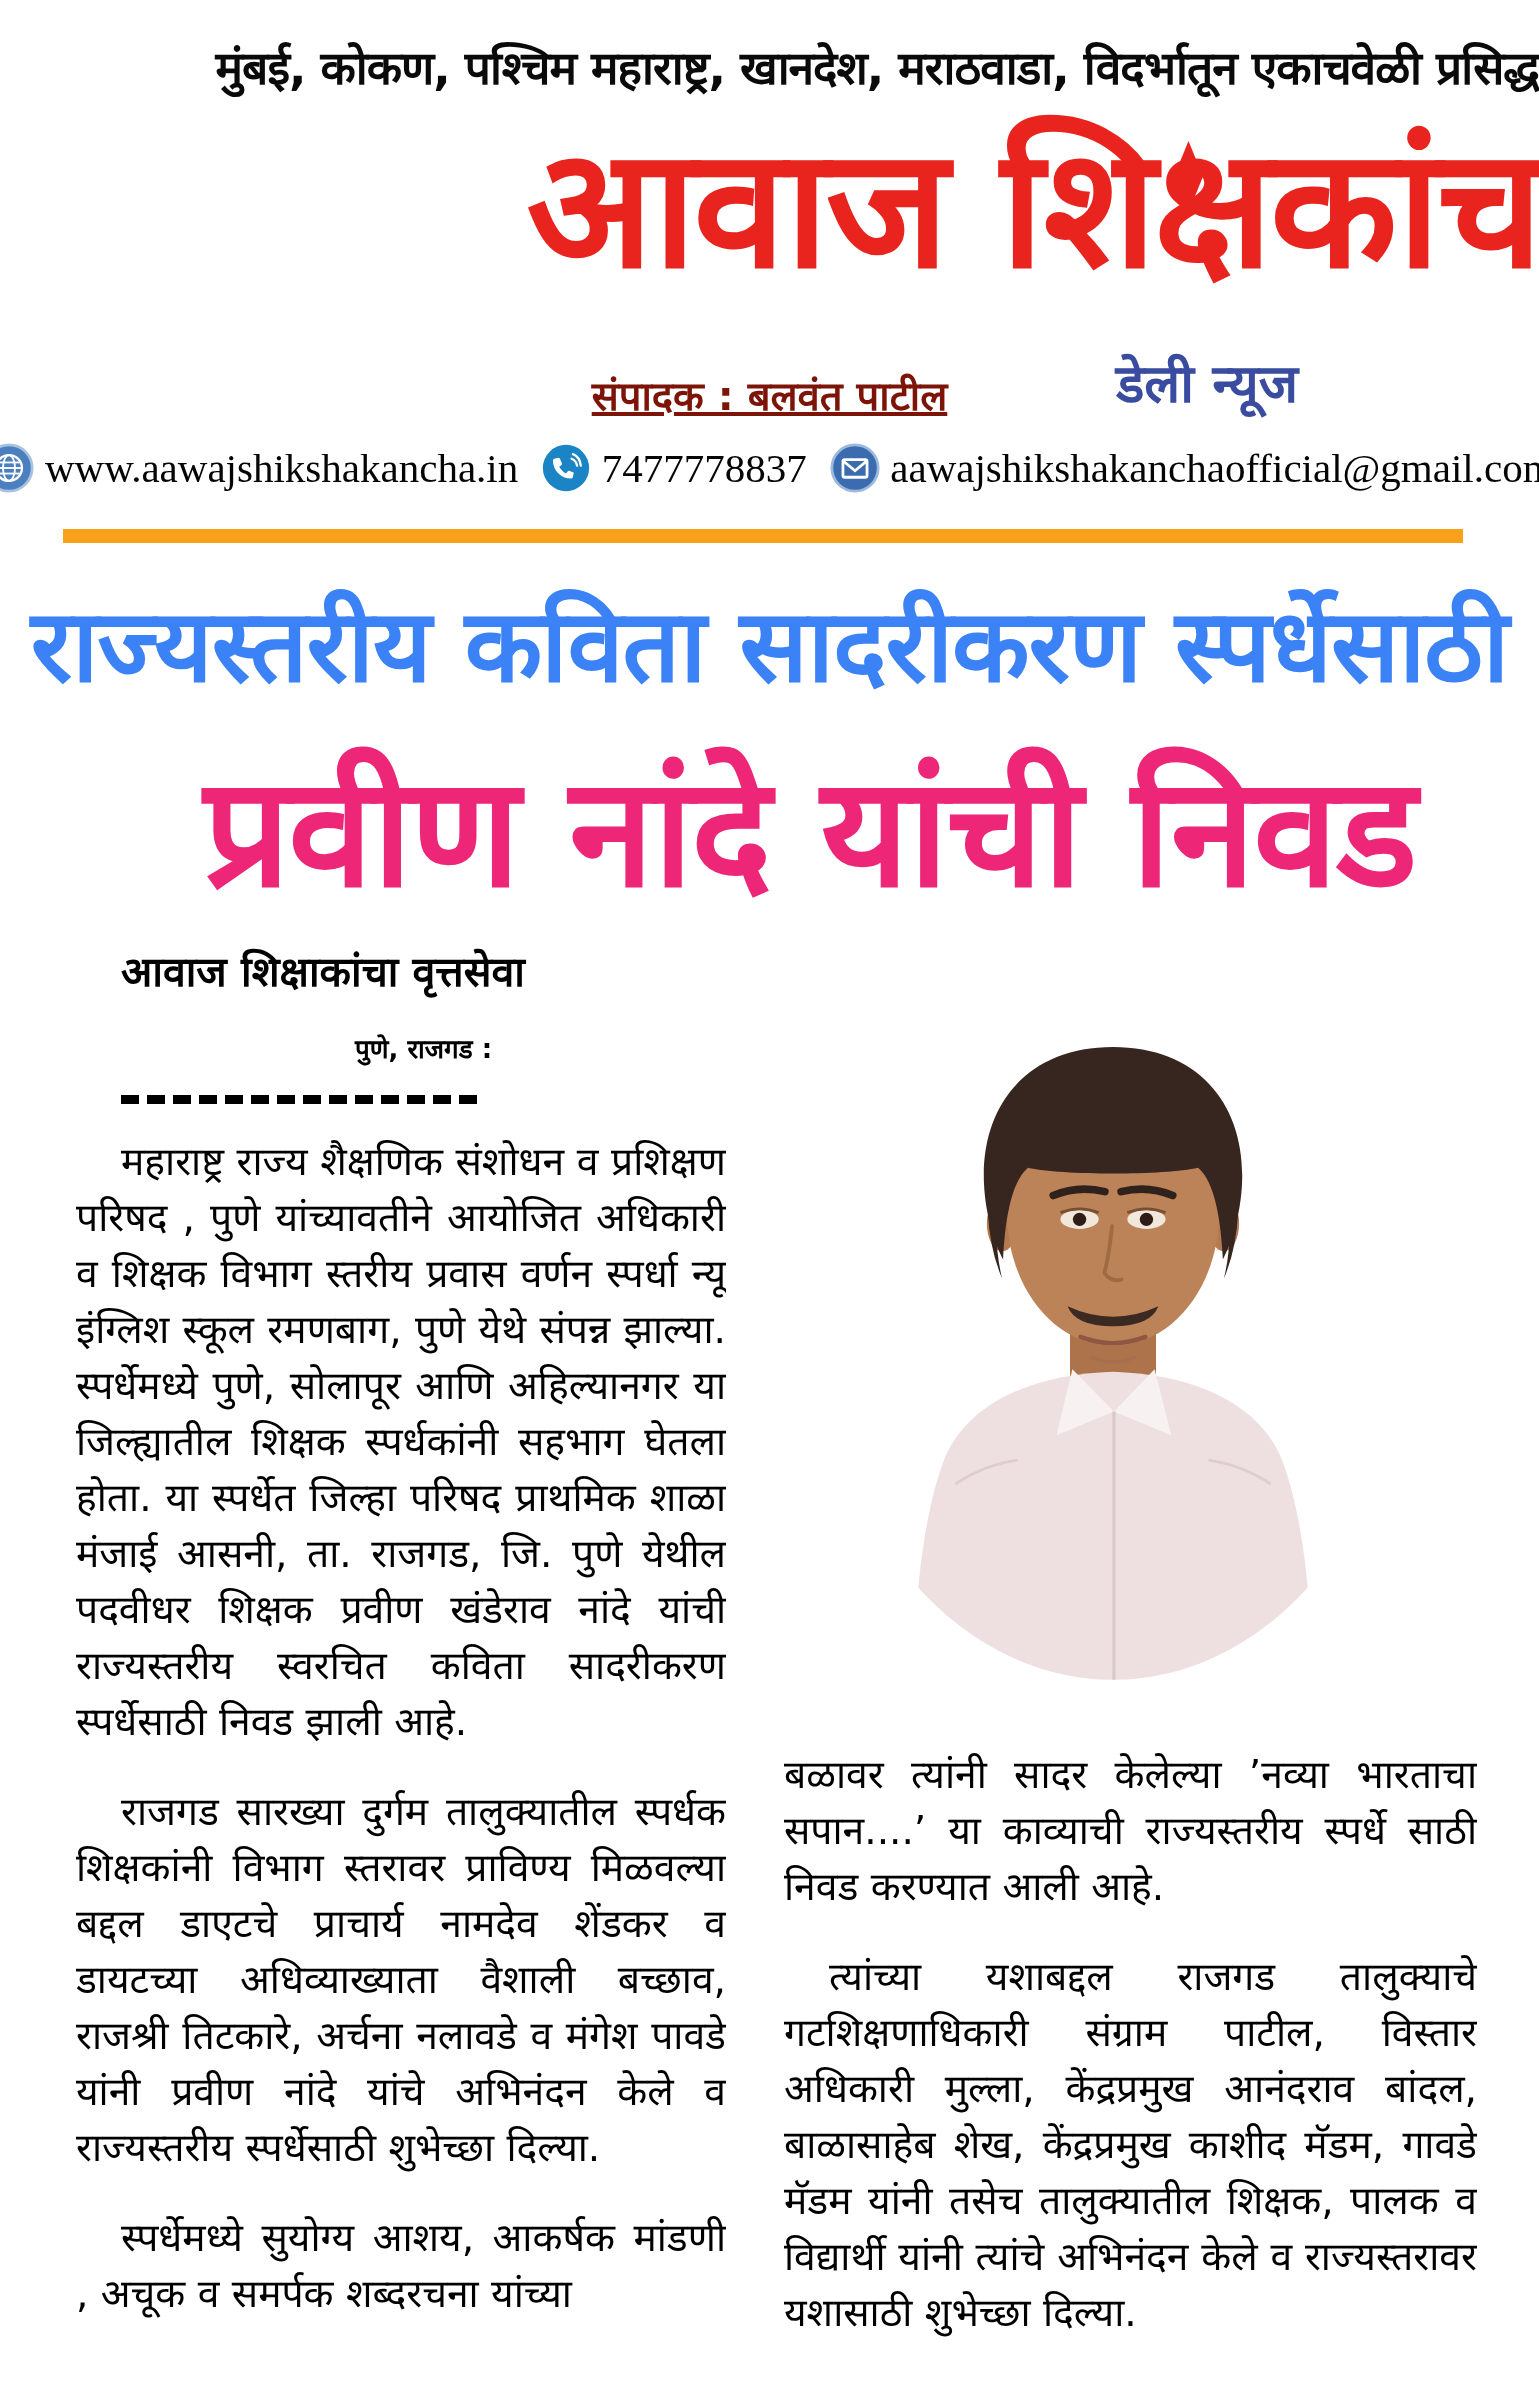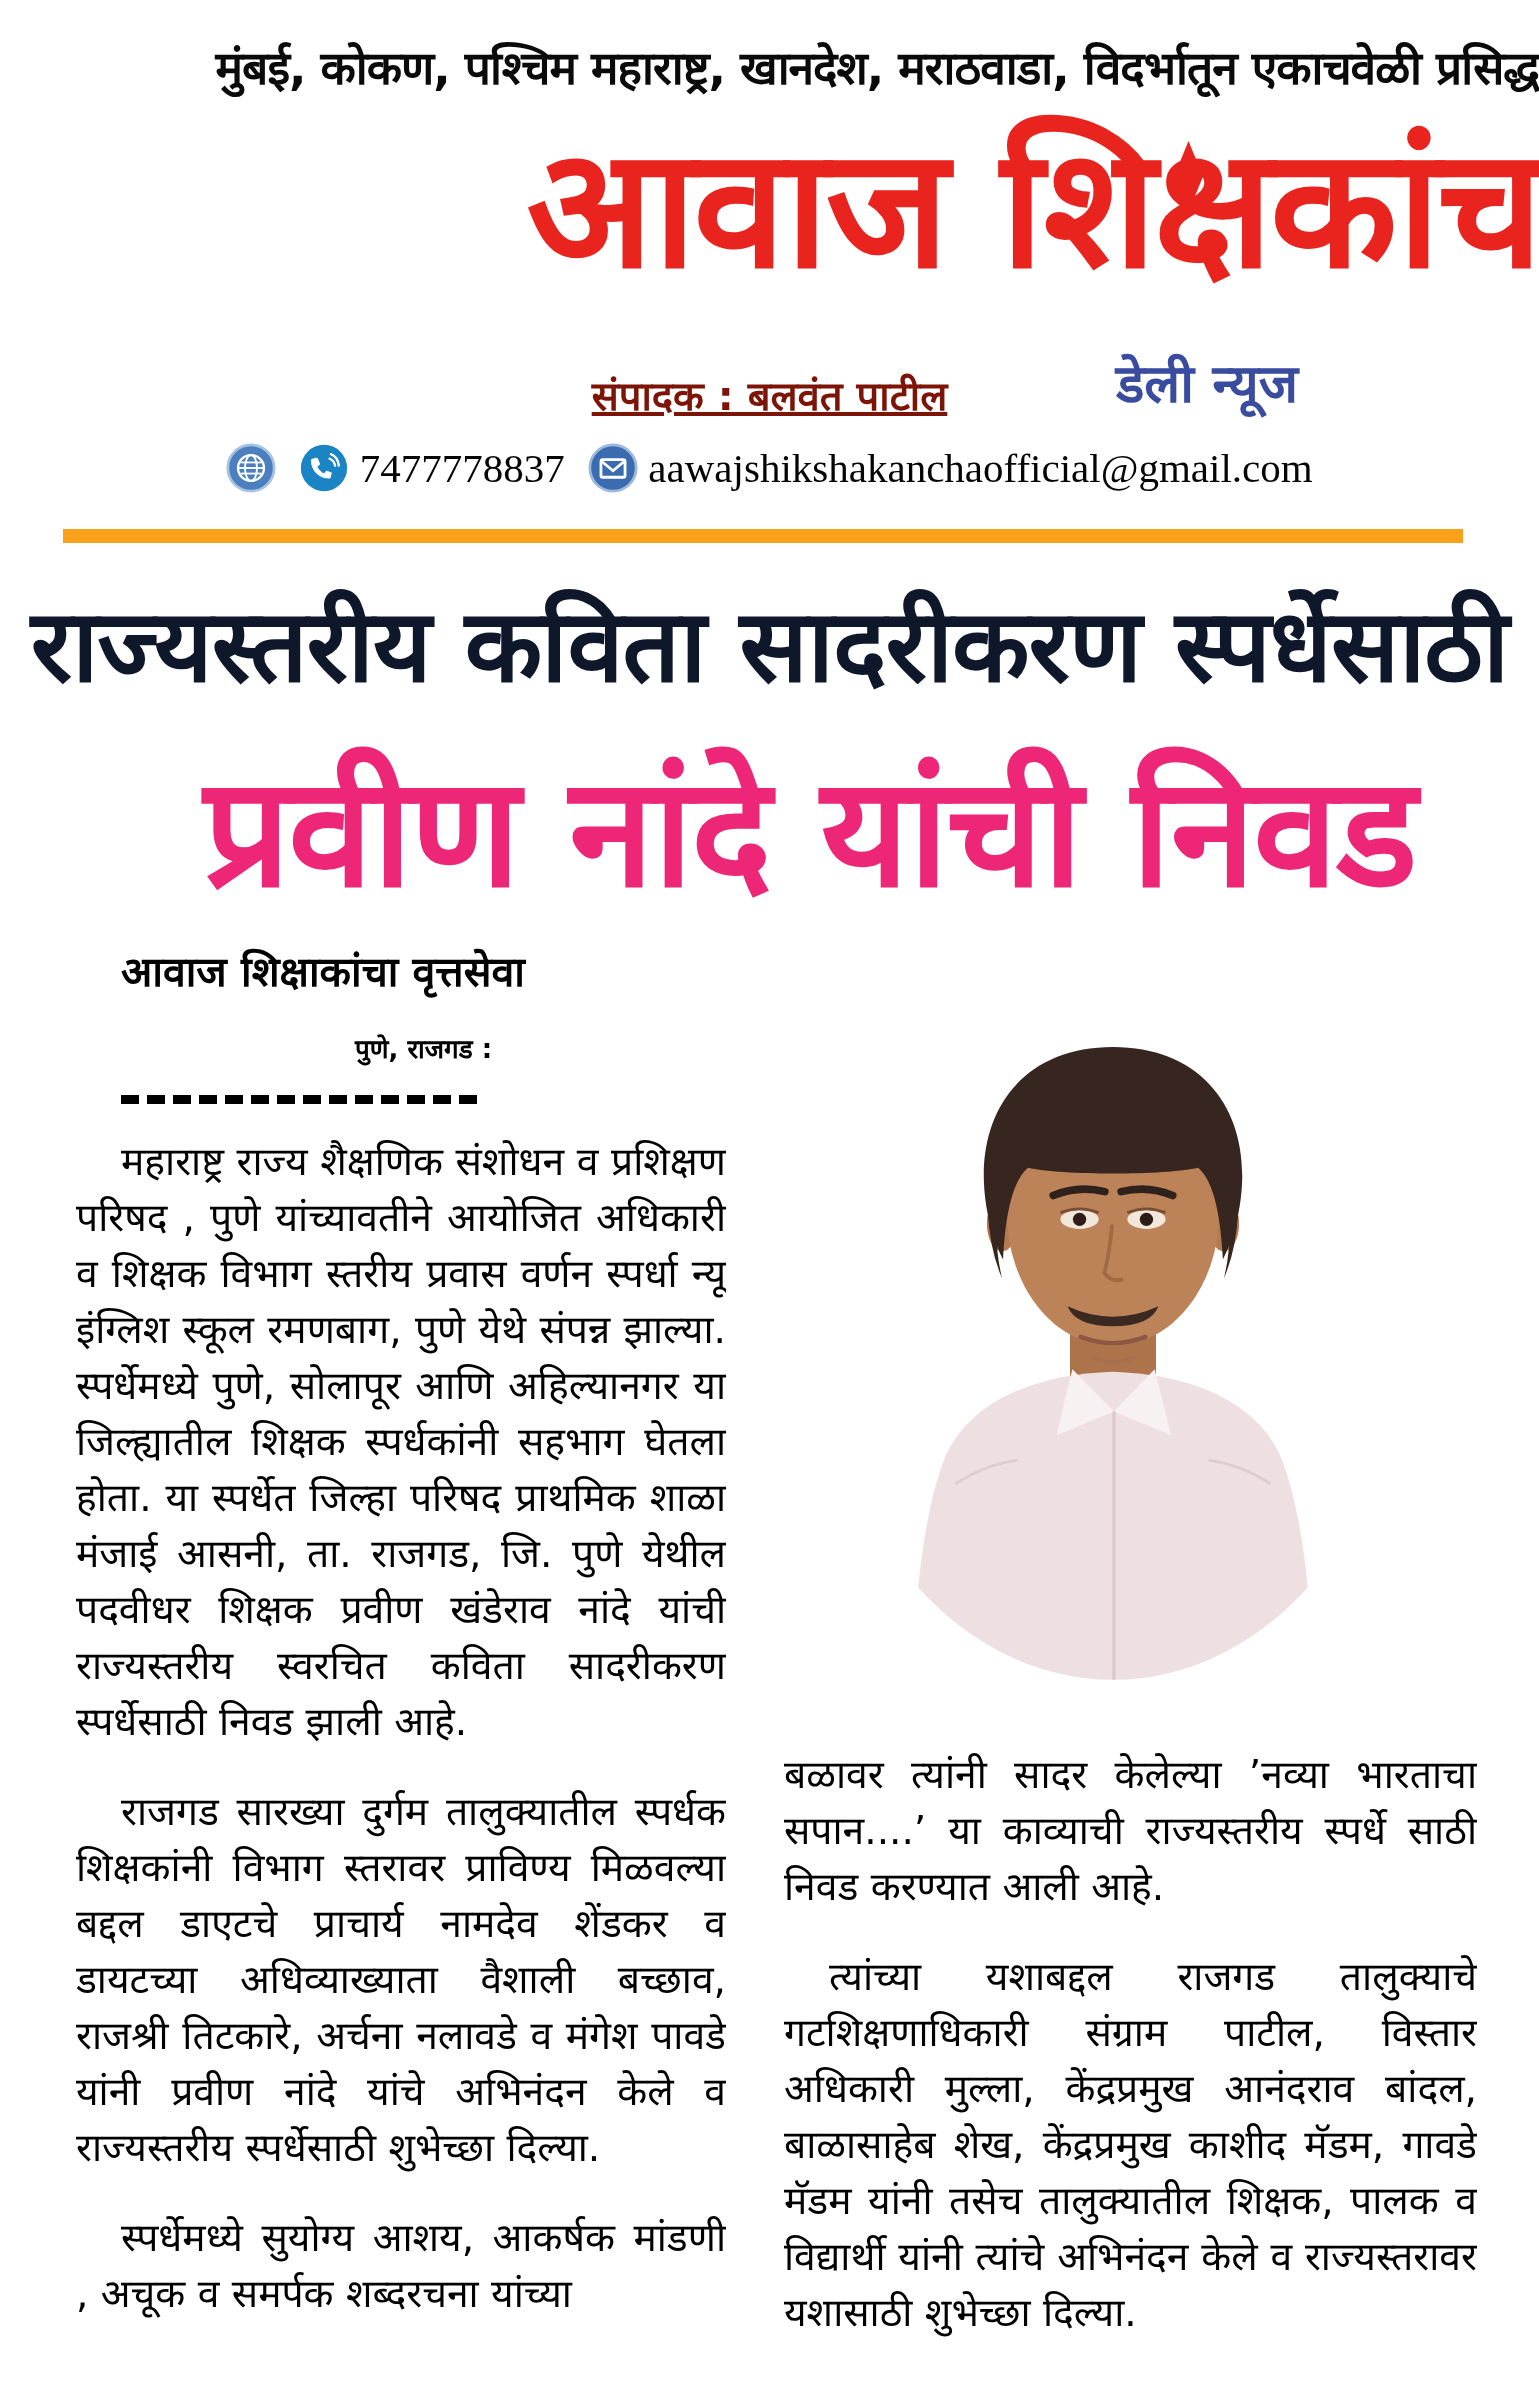--- a/index.html
+++ b/index.html
@@ -20,21 +20,21 @@
   
   .contact-row{position:absolute;top:443px;left:0;width:100%;display:flex;justify-content:center;
                align-items:center;gap:23px;font-family:"Liberation Serif","DejaVu Serif",serif;
                font-size:41px;color:#050505;}
   .contact-item{display:flex;align-items:center;gap:10.5px;white-space:nowrap;}
   .contact-item svg{display:block;}
   .orange-bar{position:absolute;left:63px;top:529px;width:1400px;height:14.3px;background:#f9a11b;}
 
   
   .kicker{position:absolute;top:573px;left:0;width:100%;text-align:center;
-          font-size:101px;font-weight:bold;color:#0f172a;letter-spacing:-1px;white-space:nowrap;}
+          font-size:101px;font-weight:bold;color:#3b82f6;letter-spacing:-1px;white-space:nowrap;}
   .headline{position:absolute;top:723px;left:0;width:100%;text-align:center;margin:0;
             font-size:152px;font-weight:bold;color:#ed2677;letter-spacing:-1.9px;white-space:nowrap;padding-left:40px;}
 
   
   .col-left{position:absolute;left:76px;top:944px;width:650px;height:1563px;overflow:hidden;
             font-size:39px;line-height:56px;text-align:justify;}
   .col-right{position:absolute;left:784px;top:1747px;width:693px;height:760px;overflow:hidden;
              font-size:39px;line-height:56px;text-align:justify;}
   .byline{margin:0 0 21px 0;font-size:41px;font-weight:bold;text-indent:45px;text-align:left;}
   .dateline{margin:0 0 18px 0;font-size:26px;font-weight:bold;text-indent:45px;text-align:center;}
@@ -63,20 +63,21 @@
     <span class="contact-item">
       <svg width="50" height="50" viewBox="0 0 108 108">
         <circle cx="54" cy="54" r="50" fill="#4b7fc0"></circle>
         <circle cx="54" cy="54" r="50" fill="none" stroke="#a8c3e0" stroke-width="6"></circle>
         <circle cx="54" cy="54" r="28" fill="none" stroke="#fff" stroke-width="5"></circle>
         <ellipse cx="54" cy="54" rx="13" ry="28" fill="none" stroke="#fff" stroke-width="4"></ellipse>
         <line x1="27" y1="54" x2="81" y2="54" stroke="#fff" stroke-width="4"></line>
         <line x1="31" y1="42" x2="77" y2="42" stroke="#fff" stroke-width="4"></line>
         <line x1="31" y1="66" x2="77" y2="66" stroke="#fff" stroke-width="4"></line>
       </svg>
+      <span>www.aawajshikshakancha.in</span>
     </span>
     <span class="contact-item">
       <svg width="50" height="50" viewBox="0 0 108 108">
         <circle cx="54" cy="54" r="50" fill="#1b84c5"></circle>
         <path fill="#fff" d="M70.4 64.1l-9.9-4.3c-1.8-.8-3.8-.3-5 1.2l-3.9 4.8c-6.7-3.6-12.2-9.1-15.8-15.8l4.8-3.9c1.5-1.2 2-3.2 1.2-5l-4.3-9.9c-.8-1.9-2.8-2.9-4.7-2.4l-8.6 2c-1.9.5-3.2 2.1-3.2 4 0 23.5 19.1 42.6 42.6 42.6 1.9 0 3.6-1.3 4-3.2l2-8.6c.6-1.9-.4-3.9-2.2-5.5z" transform="scale(0.92) translate(7,6)"></path>
         <path d="M66 34 q10 4 12 15" fill="none" stroke="#fff" stroke-width="5" stroke-linecap="round"></path>
         <path d="M69 24 q15 6 17 25" fill="none" stroke="#fff" stroke-width="5" stroke-linecap="round"></path>
       </svg>
       <span>7477778837</span>
     </span>

